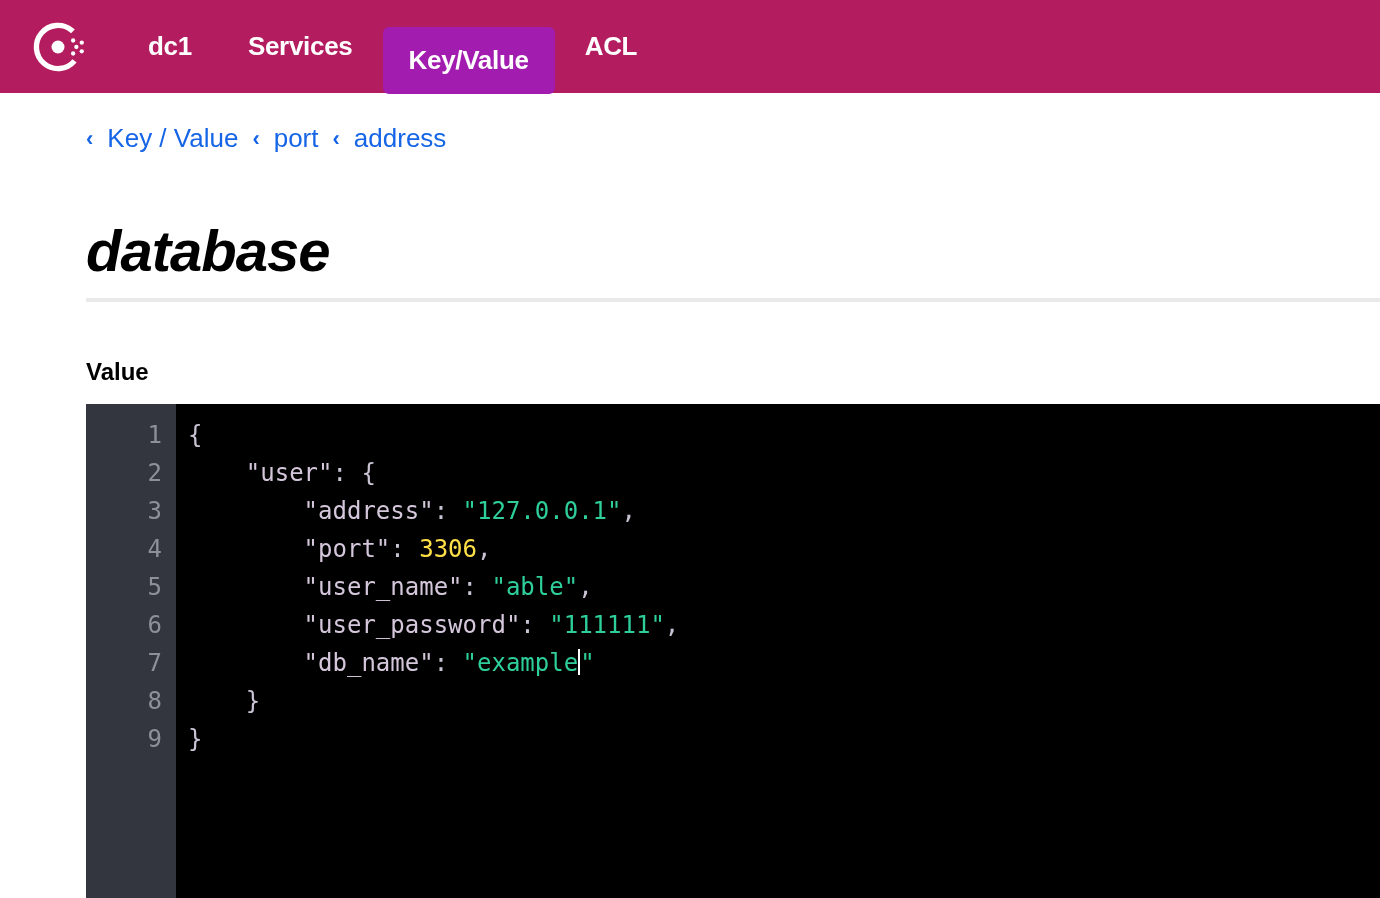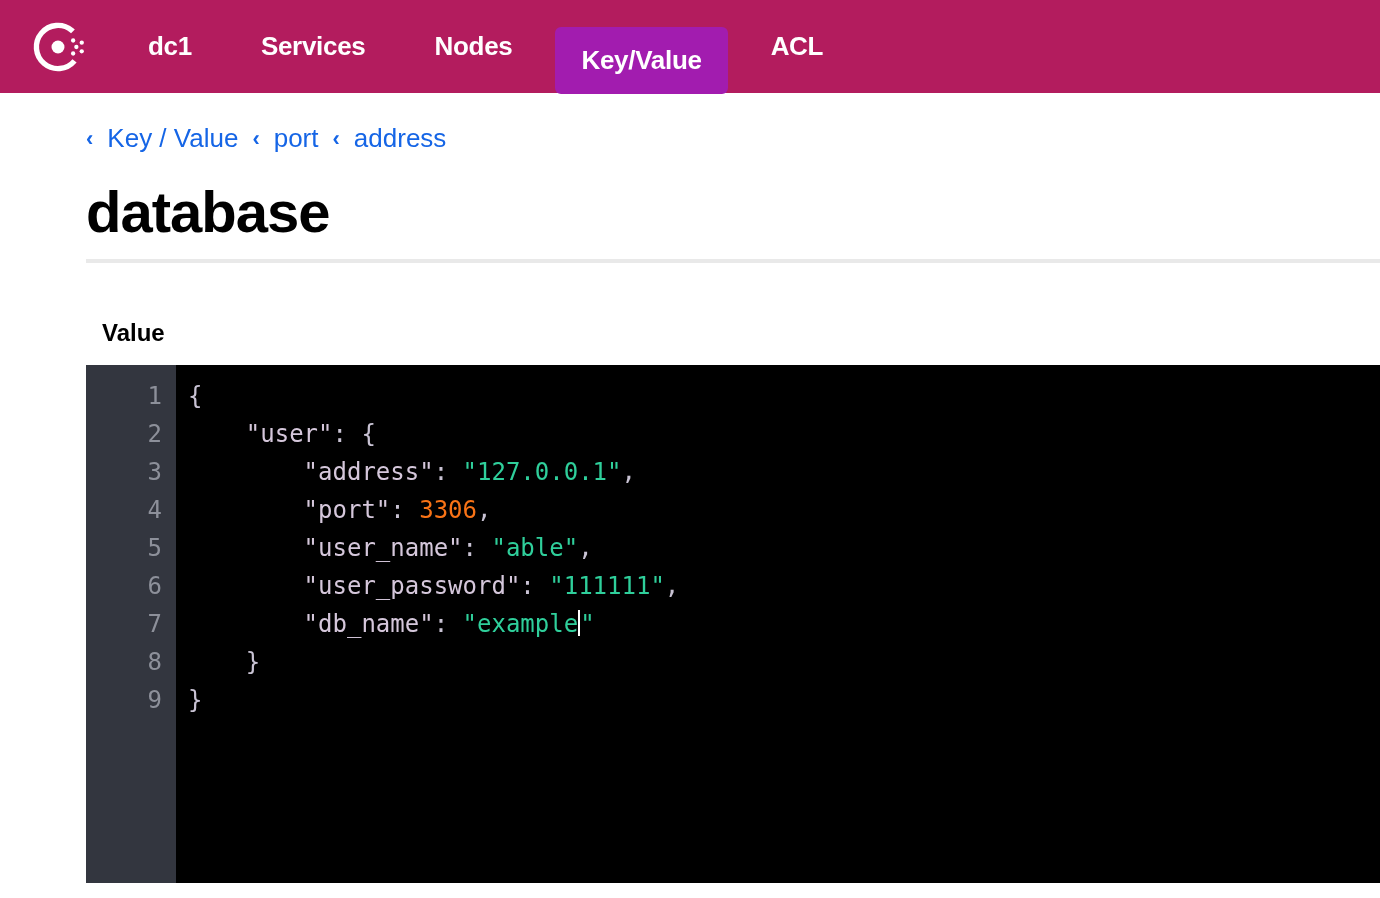--- a/index.html
+++ b/index.html
@@ -10,21 +10,21 @@
       height: 93px;
       display: flex;
       align-items: center;
       padding: 0 30px;
     }
     .logo {
       width: 56px; height: 56px;
       display: flex; align-items: center; justify-content: center;
       margin-right: 36px;
     }
-    .nav-items { display: flex; align-items: center; gap: 17px; }
+    .nav-items { display: flex; align-items: center; gap: 4px; }
     .nav-item {
       color: #fff;
       font-size: 26px;
       font-weight: 600;
       padding: 18px 26px;
       border-radius: 6px;
       cursor: pointer;
       letter-spacing: -0.3px;
     }
     .nav-item.active { background: #a21caf; margin-top: 28px; }
@@ -37,26 +37,27 @@
       align-items: center;
       gap: 14px;
       font-weight: 500;
     }
     .bc-sep { font-weight: 700; font-size: 22px; }
     .bc-link { cursor: pointer; }
 
     .page-title {
       font-size: 58px;
       font-weight: 700;
-      margin-top: 24px;
+      margin-top: 63px;
       letter-spacing: -1px;
+      font-style: italic;
     }
     .divider { height: 4px; background: #e9e9e9; margin-top: 14px; }
 
-    .value-label { font-size: 24px; font-weight: 700; margin-top: 56px; margin-left: 16px; }
+    .value-label { font-size: 24px; font-weight: 700; margin-top: 56px; }
 
     .editor { background: #000; margin-top: 18px; display: flex; min-height: 518px; }
     .gutter {
       background: #33363f;
       width: 90px;
       padding-top: 12px;
       font-family: "Menlo","Consolas",monospace;
       text-align: right;
       padding-right: 14px;
     }
@@ -64,42 +65,41 @@
     .code {
       padding: 12px 0 0 12px;
       font-family: "Menlo","Consolas",monospace;
       font-size: 24px;
       line-height: 38px;
       white-space: pre;
     }
     .pn { color: #c9c3d4; }      
     .ky { color: #d5c7db; }      
     .sv { color: #2fcf9b; }      
-    .nv { color: #f97316; }      
+    .nv { color: #fde047; }      
     .cursor { border-left: 2px solid #fff; display: inline-block; height: 26px; vertical-align: -4px; }
   </style>
 </head>
 <body>
 
 <div class="topnav">
   <div class="logo">
     <svg width="54" height="54" viewBox="0 0 100 100">
       <circle cx="50" cy="50" r="40" fill="none" stroke="#fff" stroke-width="10" stroke-dasharray="190 62" transform="rotate(40 50 50)"></circle>
       <circle cx="50" cy="50" r="12" fill="#fff"></circle>
       <circle cx="78" cy="38" r="4" fill="#fff"></circle>
       <circle cx="84" cy="50" r="4" fill="#fff"></circle>
       <circle cx="78" cy="62" r="4" fill="#fff"></circle>
       <circle cx="94" cy="42" r="4" fill="#fff"></circle>
       <circle cx="94" cy="58" r="4" fill="#fff"></circle>
     </svg>
   </div>
   <div class="nav-items">
     <div class="nav-item">dc1</div>
     <div class="nav-item">Services</div>
-    <div class="nav-item">Nodes</div>
     <div class="nav-item active">Key/Value</div>
     <div class="nav-item">ACL</div>
   </div>
 </div>
 
 <div class="content">
   <div class="breadcrumb">
     <span class="bc-sep">‹</span>
     <span class="bc-link">Key / Value</span>
     <span class="bc-sep">‹</span>

